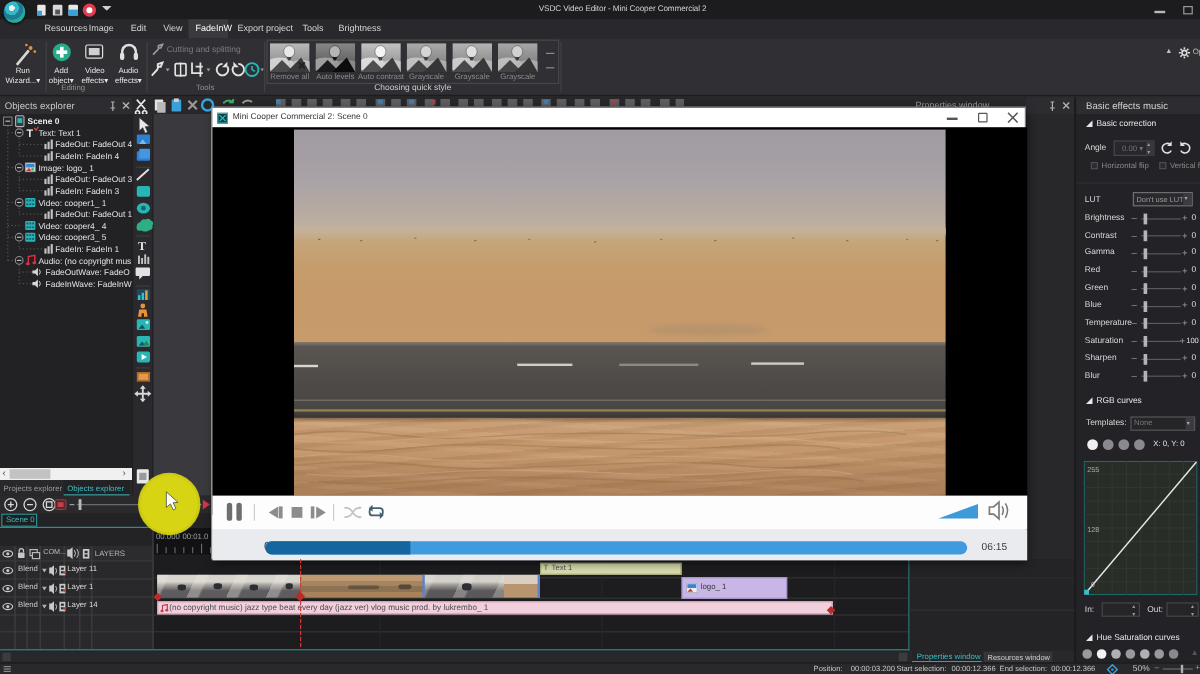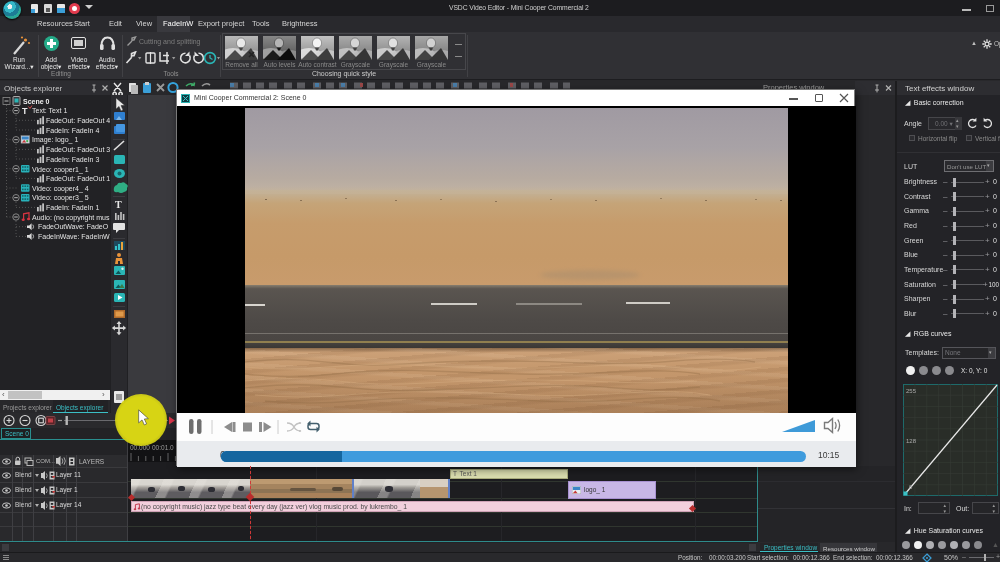--- a/index.html
+++ b/index.html
@@ -23,21 +23,21 @@
 <div class="abs" style="left:69px;top:3px;width:11px;height:11px;border-radius:50%;background:#e23b4e;"></div>
 <div class="abs" style="left:72px;top:6px;width:5px;height:5px;border-radius:50%;background:#fff;"></div>
 <div class="abs" style="left:85px;top:5px;width:8px;height:4px;background:#cfcfcf;clip-path:polygon(0 0,100% 0,50% 100%);"></div>
 <div class="txt" style="left:449px;top:4px;font-size:6.8px;letter-spacing:-0.1px;color:#cfcfcf;">VSDC Video Editor - Mini Cooper Commercial 2</div>
 <div class="abs" style="left:962px;top:9px;width:9px;height:1.5px;background:#b9b9b9;"></div>
 <div class="abs" style="left:986px;top:5px;width:8px;height:7px;border:1.2px solid #9a9a9a;"></div>
 
 <div class="abs" style="left:0;top:16px;width:1000px;height:16px;background:#29292d;"></div>
 <div class="abs" style="left:157px;top:16px;width:33px;height:16px;background:#39393e;"></div>
 <div class="txt" style="left:37px;top:19px;font-size:7.5px;color:#d5d5d5;">Resources</div>
-<div class="txt" style="left:74px;top:19px;font-size:7.5px;color:#d5d5d5;">Start</div>
+<div class="txt" style="left:74px;top:19px;font-size:7.5px;color:#d5d5d5;">Image</div>
 <div class="txt" style="left:109px;top:19px;font-size:7.5px;color:#d5d5d5;">Edit</div>
 <div class="txt" style="left:136px;top:19px;font-size:7.5px;color:#d5d5d5;">View</div>
 <div class="txt" style="left:163px;top:19px;font-size:7.5px;color:#fff;">FadeInW</div>
 <div class="txt" style="left:198px;top:19px;font-size:7.5px;color:#d5d5d5;">Export project</div>
 <div class="txt" style="left:252px;top:19px;font-size:7.5px;color:#d5d5d5;">Tools</div>
 <div class="txt" style="left:282px;top:19px;font-size:7.5px;color:#d5d5d5;">Brightness</div>
 
 <div class="txt" style="left:971px;top:40px;font-size:6px;color:#c0c0c0;z-index:2;">▲</div>
 <svg class="abs" style="left:982px;top:39px;z-index:2;" width="10" height="10" viewBox="0 0 10 10">
   <circle cx="5" cy="5" r="2" fill="none" stroke="#e0e0e0" stroke-width="1.3"></circle>
@@ -557,21 +557,21 @@
   <div class="abs" style="left:855px;top:81px;width:40px;height:385px;background:#28282b;"></div>
   <div class="abs" style="left:855px;top:81px;width:40px;height:14px;background:#2d2d31;"></div>
   <svg class="abs" style="left:872px;top:84px;" width="22" height="9" viewBox="0 0 22 9">
     <path d="M3.5 1 l3 0 M5 1 l0 5 M3 6 l4 0 M5 6 l0 2.4" stroke="#b0b0b0" stroke-width="1"></path>
     <path d="M14 1.5 l5 5 m0 -5 l-5 5" stroke="#b0b0b0" stroke-width="1.2"></path>
   </svg>
   <div class="abs" style="left:895px;top:81px;width:2px;height:471px;background:#1c1c1e;"></div>
 
   <div class="abs" style="left:897px;top:81px;width:103px;height:471px;background:#232327;"></div>
   <div class="abs" style="left:897px;top:81px;width:103px;height:14px;background:#2d2d31;"></div>
-  <div class="txt" style="left:905px;top:84px;font-size:8px;color:#d2d2d2;">Text effects window</div>
+  <div class="txt" style="left:905px;top:84px;font-size:8px;color:#d2d2d2;">Basic effects music</div>
   <div class="txt" style="left:905px;top:99px;font-size:7px;color:#e8e8e8;">◢  Basic correction</div>
 
   <div class="txt" style="left:904px;top:120px;font-size:7px;color:#d8d8d8;">Angle</div>
   <div class="abs" style="left:928px;top:117px;width:34px;height:13px;background:#28282c;border:1px solid #46464a;"></div>
   <div class="txt" style="left:935px;top:120px;font-size:6.5px;color:#707074;">0.00 ▾</div>
   <div class="abs" style="left:955px;top:117px;width:7px;height:13px;background:#38383c;"></div>
   <div class="txt" style="left:956px;top:116.5px;font-size:5px;color:#999;">▴</div>
   <div class="txt" style="left:956px;top:122.5px;font-size:5px;color:#999;">▾</div>
   <svg class="abs" style="left:966px;top:117px;" width="28" height="12" viewBox="0 0 28 12">
     <path d="M9.2 3.5 A4 4 0 1 0 10 8.5" fill="none" stroke="#e2e2e2" stroke-width="1.3"></path>
@@ -807,21 +807,21 @@
   <svg class="abs" style="left:646px;top:326px;" width="18" height="19" viewBox="0 0 18 19">
     <path d="M1.5 6.5 l3.5 0 L9.5 2.5 L9.5 16.5 L5 12.5 L1.5 12.5 z" fill="none" stroke="#7a7a7a" stroke-width="1.4"></path>
     <path d="M12 6 q2.2 3.4 0 7" fill="none" stroke="#7a7a7a" stroke-width="1.3"></path>
     <path d="M14.8 3.5 q3.6 6 0 12" fill="none" stroke="#7a7a7a" stroke-width="1.3"></path>
   </svg>
 
   <div class="abs" style="left:0;top:351px;width:679px;height:26px;background:#e9ebee;"></div>
   <div class="txt" style="left:11px;top:360px;font-size:10px;color:#3a3a3a;margin-left:32px;">00:03</div>
   <div class="abs" style="left:44px;top:360.5px;width:585px;height:11px;background:#3f9bdd;border-radius:5.5px;"></div>
   <div class="abs" style="left:44px;top:360.5px;width:121px;height:11px;background:#15669f;border-radius:5.5px 0 0 5.5px;"></div>
-  <div class="txt" style="left:641px;top:360px;font-size:8.5px;color:#3a3a3a;">10:15</div>
+  <div class="txt" style="left:641px;top:360px;font-size:8.5px;color:#3a3a3a;">06:15</div>
 </div>
 
 <div id="overlays">
 
   <div class="abs" style="left:249.5px;top:466px;width:1.2px;height:74px;background:repeating-linear-gradient(180deg,#d03838 0 3px,rgba(208,56,56,0.15) 3px 5px);z-index:12;"></div>
   <div class="abs" style="left:247px;top:494px;width:6px;height:6px;background:#b82c2c;transform:rotate(45deg);z-index:12;"></div>
   <div class="abs" style="left:128.5px;top:494.5px;width:5px;height:5px;background:#b82c2c;transform:rotate(45deg);z-index:12;"></div>
   <div class="abs" style="left:690px;top:506px;width:5px;height:5px;background:#b82c2c;transform:rotate(45deg);z-index:12;"></div>
 
   <div class="abs" style="left:115px;top:394px;width:52px;height:52px;border-radius:50%;background:radial-gradient(circle, #d7d414 0 62%, rgba(215,212,20,0.85) 74%, rgba(215,212,20,0) 100%);z-index:30;"></div>

